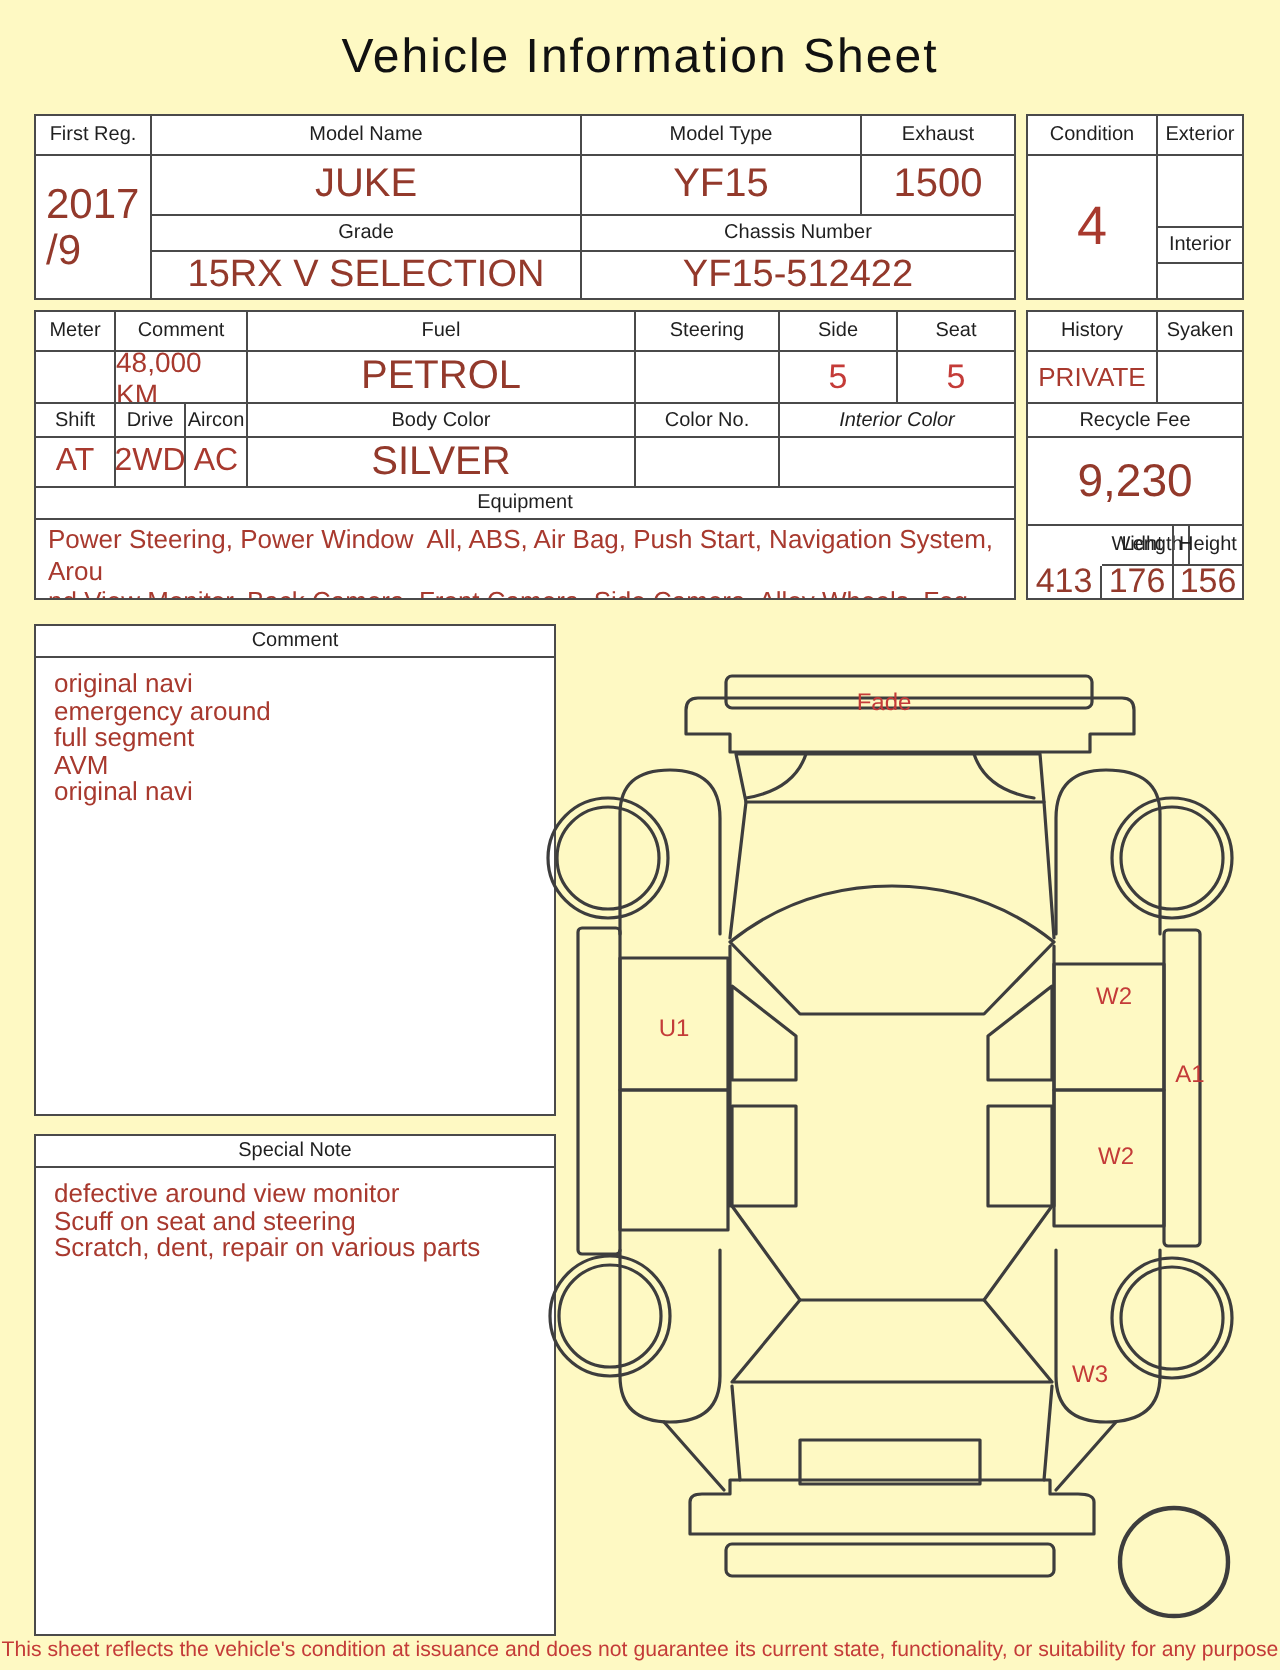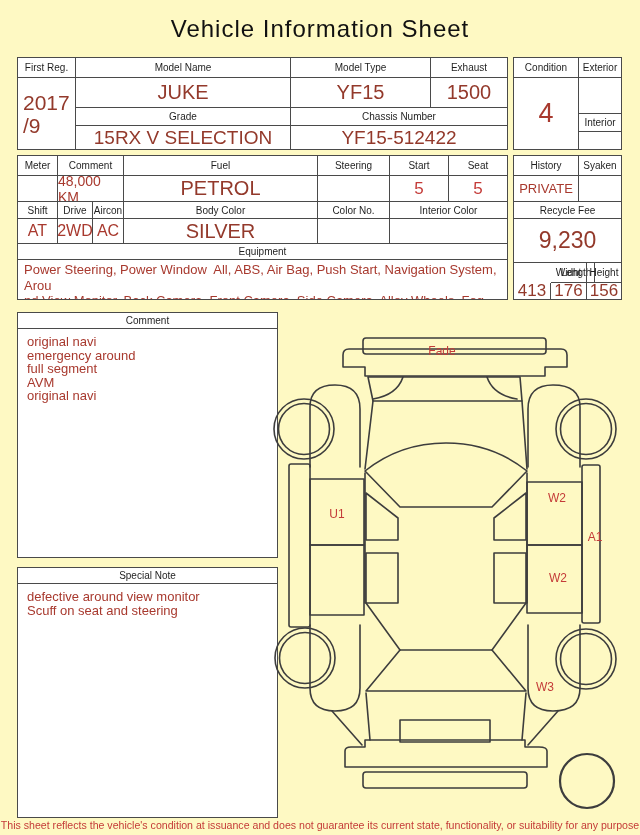--- a/index.html
+++ b/index.html
@@ -65,36 +65,36 @@
     <div class="c bb vm" style="left:65px;top:20px;right:0;height:36px;"></div>
     <div class="c h bb" style="left:65px;top:56px;right:0;height:18px;">Interior</div>
     <div class="c vm" style="left:65px;top:74px;right:0;bottom:0;"></div>
   </div>
 
   <div class="box" style="left:17px;top:155px;width:491px;height:145px;">
     <div class="c h br bb" style="left:0;top:0;width:40px;height:20px;">Meter</div>
     <div class="c h br bb" style="left:40px;top:0;width:66px;height:20px;">Comment</div>
     <div class="c h br bb" style="left:106px;top:0;width:194px;height:20px;text-align:right;">Fuel</div>
     <div class="c h br bb" style="left:300px;top:0;width:72px;height:20px;">Steering</div>
-    <div class="c h br bb" style="left:372px;top:0;width:59px;height:20px;">Start</div>
+    <div class="c h br bb" style="left:372px;top:0;width:59px;height:20px;">Side</div>
     <div class="c h bb" style="left:431px;top:0;right:0;height:20px;">Seat</div>
 
     <div class="c br bb vm" style="left:0;top:20px;width:40px;height:26px;"></div>
     <div class="c br bb vm" style="left:40px;top:20px;width:66px;height:26px;font-size:14px;">48,000 KM</div>
     <div class="c br bb vd" style="left:106px;top:20px;width:194px;height:26px;font-size:20px;">PETROL</div>
     <div class="c br bb vm" style="left:300px;top:20px;width:72px;height:26px;"></div>
     <div class="c br bb vb" style="left:372px;top:20px;width:59px;height:26px;font-size:17px;">5</div>
     <div class="c bb vb" style="left:431px;top:20px;right:0;height:26px;font-size:17px;">5</div>
 
     <div class="c h br bb" style="left:0;top:46px;width:40px;height:17px;">Shift</div>
     <div class="c h br bb" style="left:40px;top:46px;width:35px;height:17px;">Drive</div>
     <div class="c h br bb" style="left:75px;top:46px;width:31px;height:17px;">Aircon</div>
     <div class="c h br bb" style="left:106px;top:46px;width:194px;height:17px;">Body Color</div>
     <div class="c h br bb" style="left:300px;top:46px;width:72px;height:17px;">Color No.</div>
-    <div class="c h bb" style="left:372px;top:46px;right:0;height:17px;">Interior Color</div>
+    <div class="c h bb" style="left:372px;top:46px;right:0;height:17px;font-style:italic;">Interior Color</div>
 
     <div class="c br bb vm" style="left:0;top:63px;width:40px;height:25px;font-size:16px;">AT</div>
     <div class="c br bb vm" style="left:40px;top:63px;width:35px;height:25px;font-size:16px;">2WD</div>
     <div class="c br bb vm" style="left:75px;top:63px;width:31px;height:25px;font-size:16px;">AC</div>
     <div class="c br bb vd" style="left:106px;top:63px;width:194px;height:25px;font-size:20px;">SILVER</div>
     <div class="c br bb vm" style="left:300px;top:63px;width:72px;height:25px;"></div>
     <div class="c bb vm" style="left:372px;top:63px;right:0;height:25px;"></div>
 
     <div class="c h bb" style="left:0;top:88px;right:0;height:16px;">Equipment</div>
     <div class="c left" style="left:0;top:104px;right:0;bottom:0;align-items:flex-start;padding:2px 6px;flex-direction:column;justify-content:flex-start;">
@@ -129,20 +129,21 @@
       <div>AVM</div>
       <div>original navi</div>
     </div>
   </div>
 
   <div class="box" style="left:17px;top:567px;width:261px;height:251px;">
     <div class="note-head">Special Note</div>
     <div class="note-lines">
       <div>defective around view monitor</div>
       <div>Scuff on seat and steering</div>
+      <div>Scratch, dent, repair on various parts</div>
     </div>
   </div>
 
   <svg class="diagram" width="370" height="500" viewBox="0 0 370 500">
     <g class="ln">
 
       <rect x="93" y="3" width="183" height="16" rx="3"></rect>
       <path d="M79,14 H291 Q297,14 297,20 V32 H275 V41 H95 V32 H73 V20 Q73,14 79,14 Z"></path>
 
       <path d="M98,42 L250,42 L252,66 L103,66 Z"></path>

